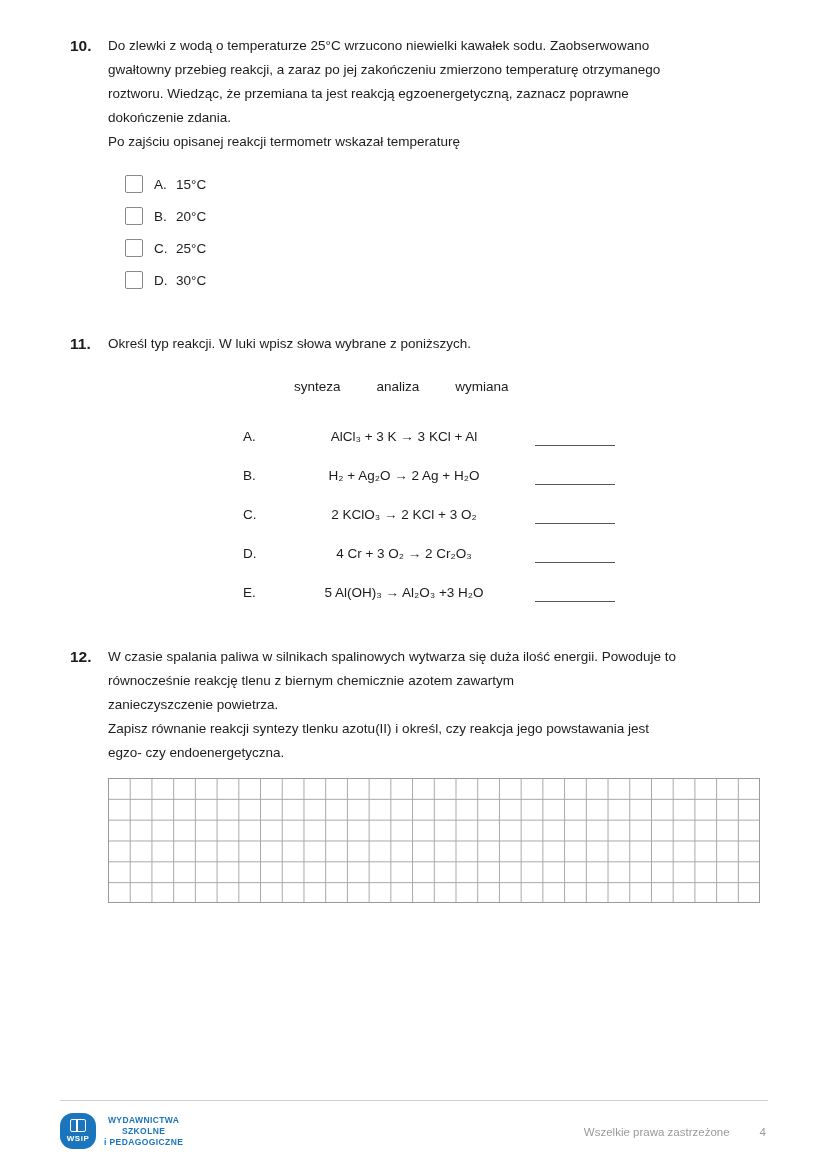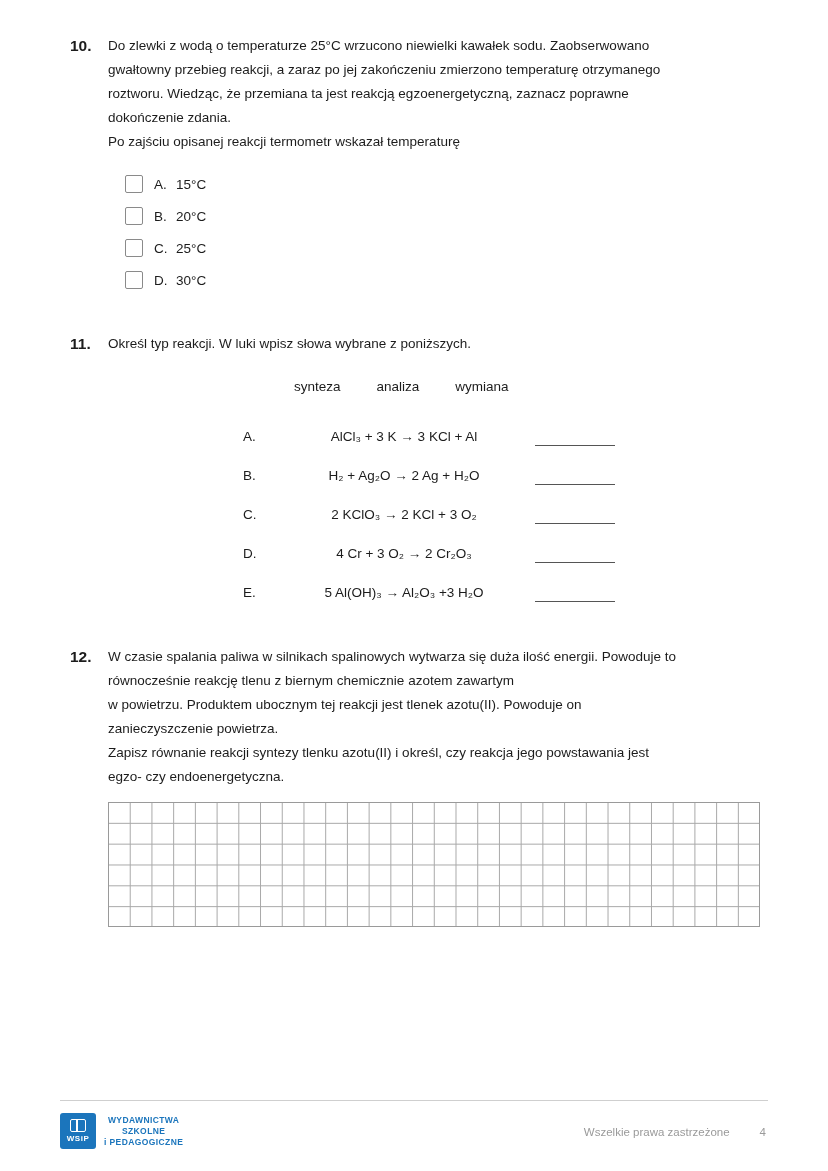--- a/index.html
+++ b/index.html
@@ -97,21 +97,21 @@
     position: absolute;
     left: 60px;
     top: 1113px;
     display: flex;
     align-items: center;
   }
   .wsip-logo {
     width: 36px;
     height: 36px;
     background: #1b75bc;
-    border-radius: 3px;
+    border-radius: 13px;
     display: flex;
     flex-direction: column;
     align-items: center;
     justify-content: center;
     flex-shrink: 0;
   }
   .wsip-glyph {
     width: 14px;
     height: 11px;
     border: 1.5px solid #ffffff;
@@ -230,21 +230,20 @@
         </div>
       </div>
     </div>
   </div>
 
   <div class="question" style="top: 645px;">
     <div class="q-number">12.</div>
     <div class="q-body">
       <div class="q-line">W czasie spalania paliwa w silnikach spalinowych wytwarza się duża ilość energii. Powoduje to</div>
       <div class="q-line">równocześnie reakcję tlenu z biernym chemicznie azotem zawartym</div>
-      <div class="q-line">w powietrzu. Produktem ubocznym tej reakcji jest tlenek azotu(II). Powoduje on</div>
       <div class="q-line">zanieczyszczenie powietrza.</div>
       <div class="q-line">Zapisz równanie reakcji syntezy tlenku azotu(II) i określ, czy reakcja jego powstawania jest</div>
       <div class="q-line">egzo- czy endoenergetyczna.</div>
       <div class="answer-grid"></div>
     </div>
   </div>
 
   <div class="footer-rule"></div>
 
   <div class="footer-left">

